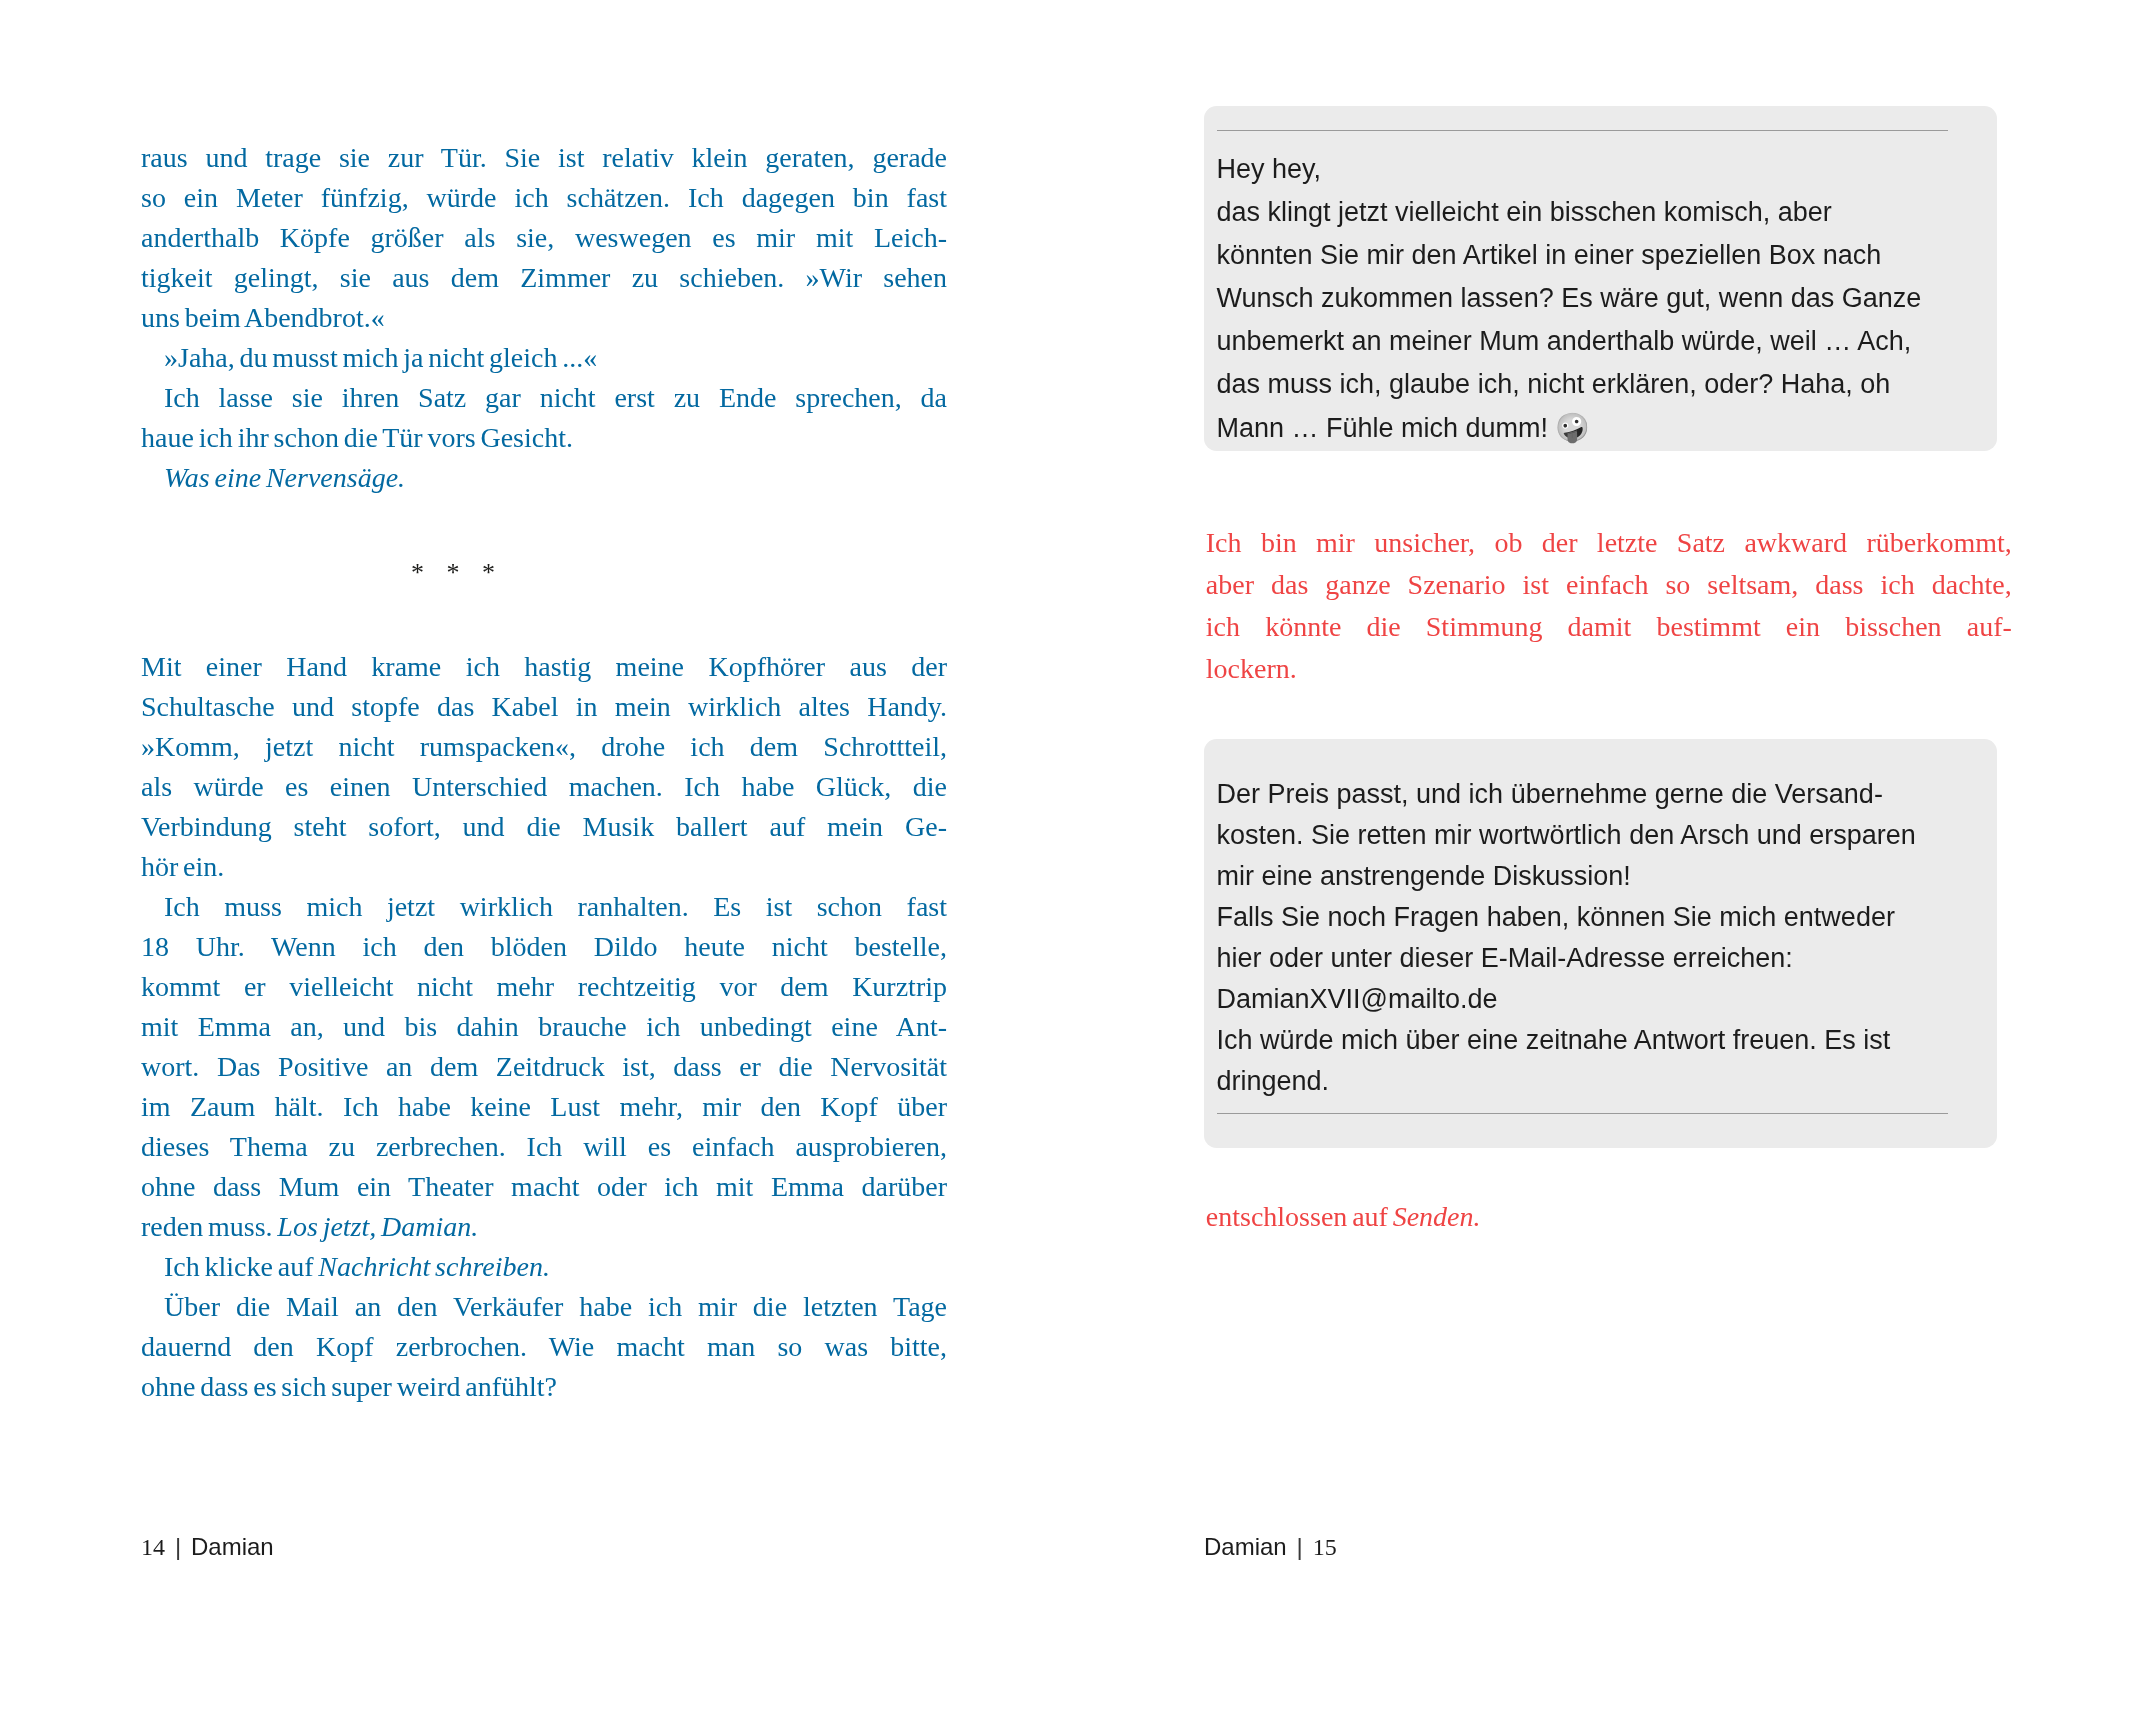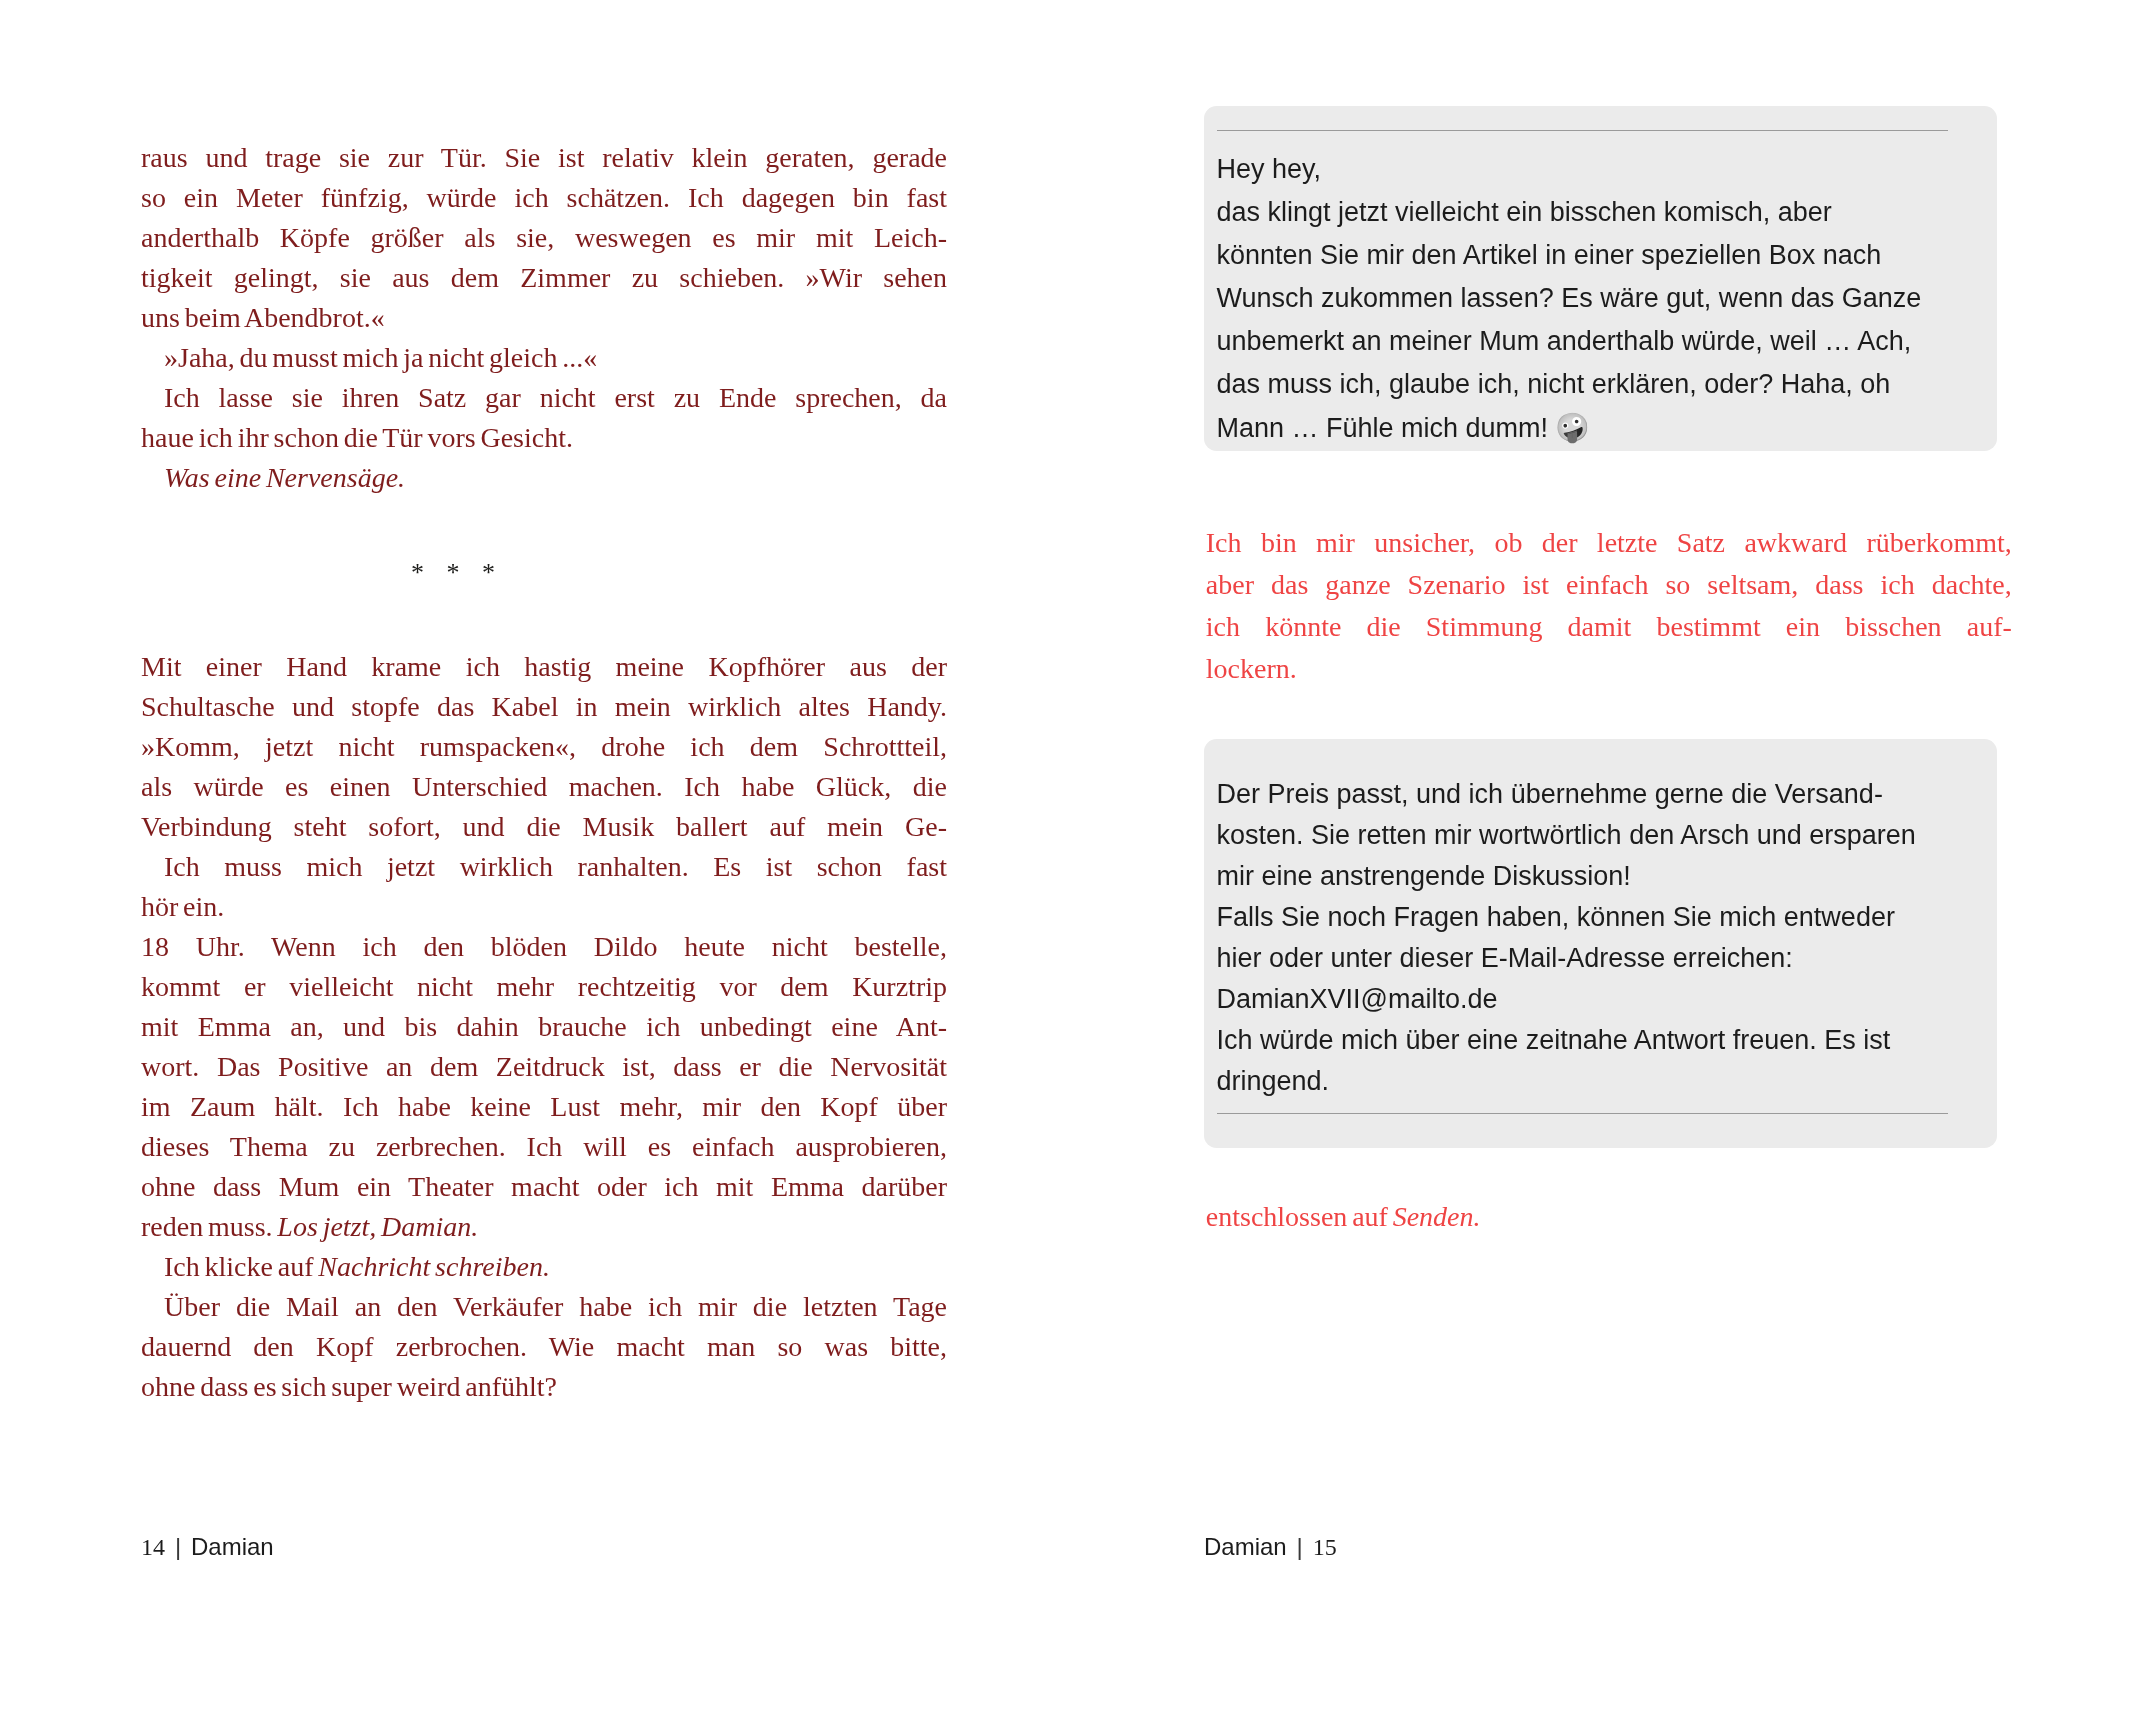--- a/index.html
+++ b/index.html
@@ -7,21 +7,21 @@
     position:relative; width:2149px; height:1711px;
     background:#ffffff; overflow:hidden;
     font-family:"Liberation Serif", serif; color:#1d1d1b;
   }
 
   
   .left-col { position:absolute; left:141px; top:138px; width:806px; }
   .bline {
     font-family:"Liberation Serif", serif;
     font-size:28px; line-height:40px; height:40px;
-    word-spacing:-2.2px; white-space:nowrap; color:#7f1d1d;
+    word-spacing:-2.2px; white-space:nowrap; color:#0369a1;
   }
   .jline { text-align:justify; text-align-last:justify; white-space:normal; }
   .indent { text-indent:23px; }
   .sep-block { height:149px; display:flex; align-items:center; justify-content:center; transform:translateX(-87px); }
   .sep-text { font-size:26px; letter-spacing:8px; color:#1d1d1b; }
 
   
   .right-col { position:absolute; left:1204px; top:0; width:808px; }
   .msg-box {
     position:absolute; left:0; width:793px;
@@ -80,22 +80,22 @@
       <div class="bline">haue ich ihr schon die Tür vors Gesicht.</div>
       <div class="bline indent"><em>Was eine Nervensäge.</em></div>
       <div class="sep-block">
         <span class="sep-text">* * *</span>
       </div>
       <div class="bline jline">Mit einer Hand krame ich hastig meine Kopfhörer aus der</div>
       <div class="bline jline">Schultasche und stopfe das Kabel in mein wirklich altes Handy.</div>
       <div class="bline jline">»Komm, jetzt nicht rumspacken«, drohe ich dem Schrottteil,</div>
       <div class="bline jline">als würde es einen Unterschied machen. Ich habe Glück, die</div>
       <div class="bline jline">Verbindung steht sofort, und die Musik ballert auf mein Ge-</div>
+      <div class="bline">hör ein.</div>
       <div class="bline jline indent">Ich muss mich jetzt wirklich ranhalten. Es ist schon fast</div>
-      <div class="bline">hör ein.</div>
       <div class="bline jline">18 Uhr. Wenn ich den blöden Dildo heute nicht bestelle,</div>
       <div class="bline jline">kommt er vielleicht nicht mehr rechtzeitig vor dem Kurztrip</div>
       <div class="bline jline">mit Emma an, und bis dahin brauche ich unbedingt eine Ant-</div>
       <div class="bline jline">wort. Das Positive an dem Zeitdruck ist, dass er die Nervosität</div>
       <div class="bline jline">im Zaum hält. Ich habe keine Lust mehr, mir den Kopf über</div>
       <div class="bline jline">dieses Thema zu zerbrechen. Ich will es einfach ausprobieren,</div>
       <div class="bline jline">ohne dass Mum ein Theater macht oder ich mit Emma darüber</div>
       <div class="bline">reden muss. <em>Los jetzt, Damian.</em></div>
       <div class="bline indent">Ich klicke auf <em>Nachricht schreiben.</em></div>
       <div class="bline jline indent">Über die Mail an den Verkäufer habe ich mir die letzten Tage</div>

